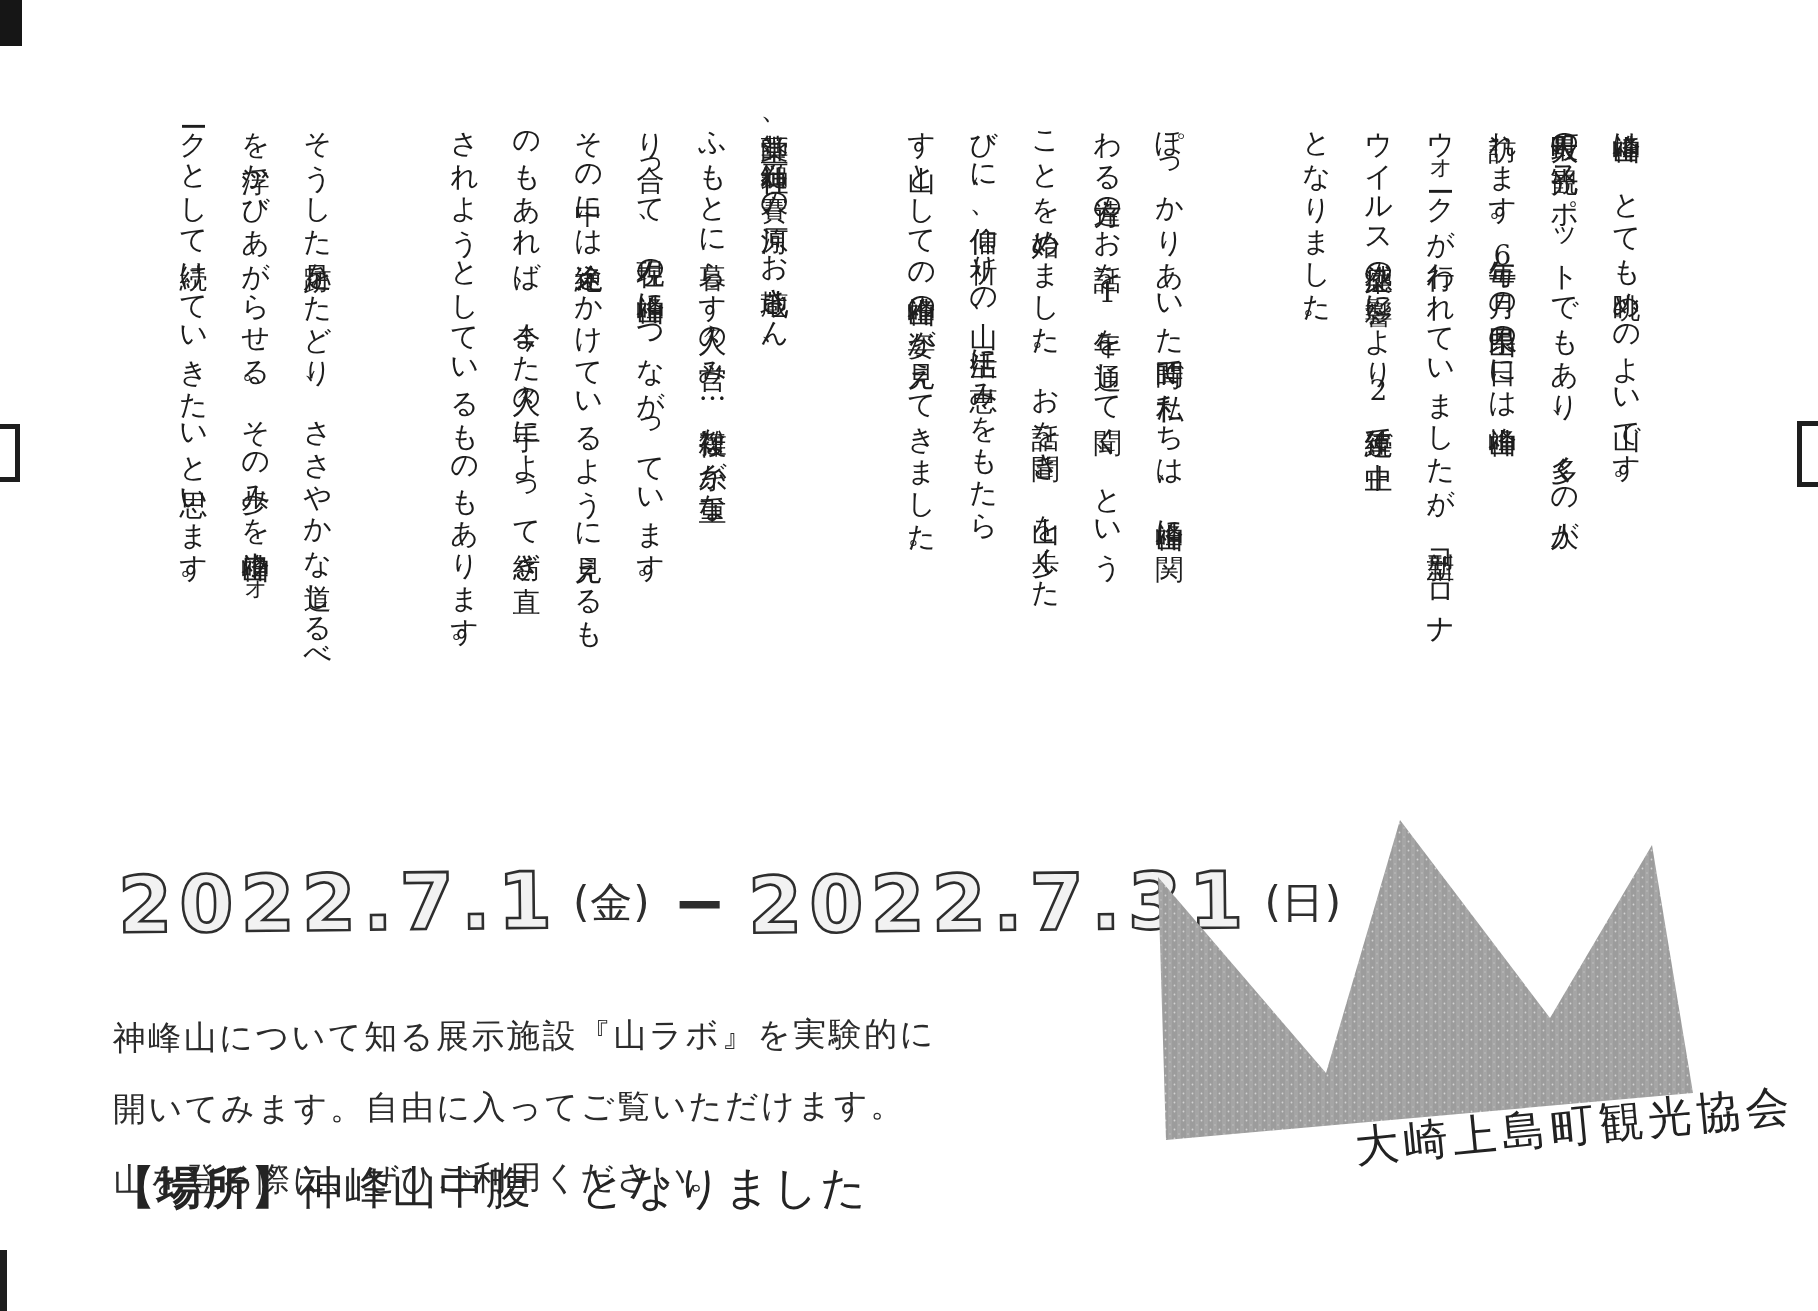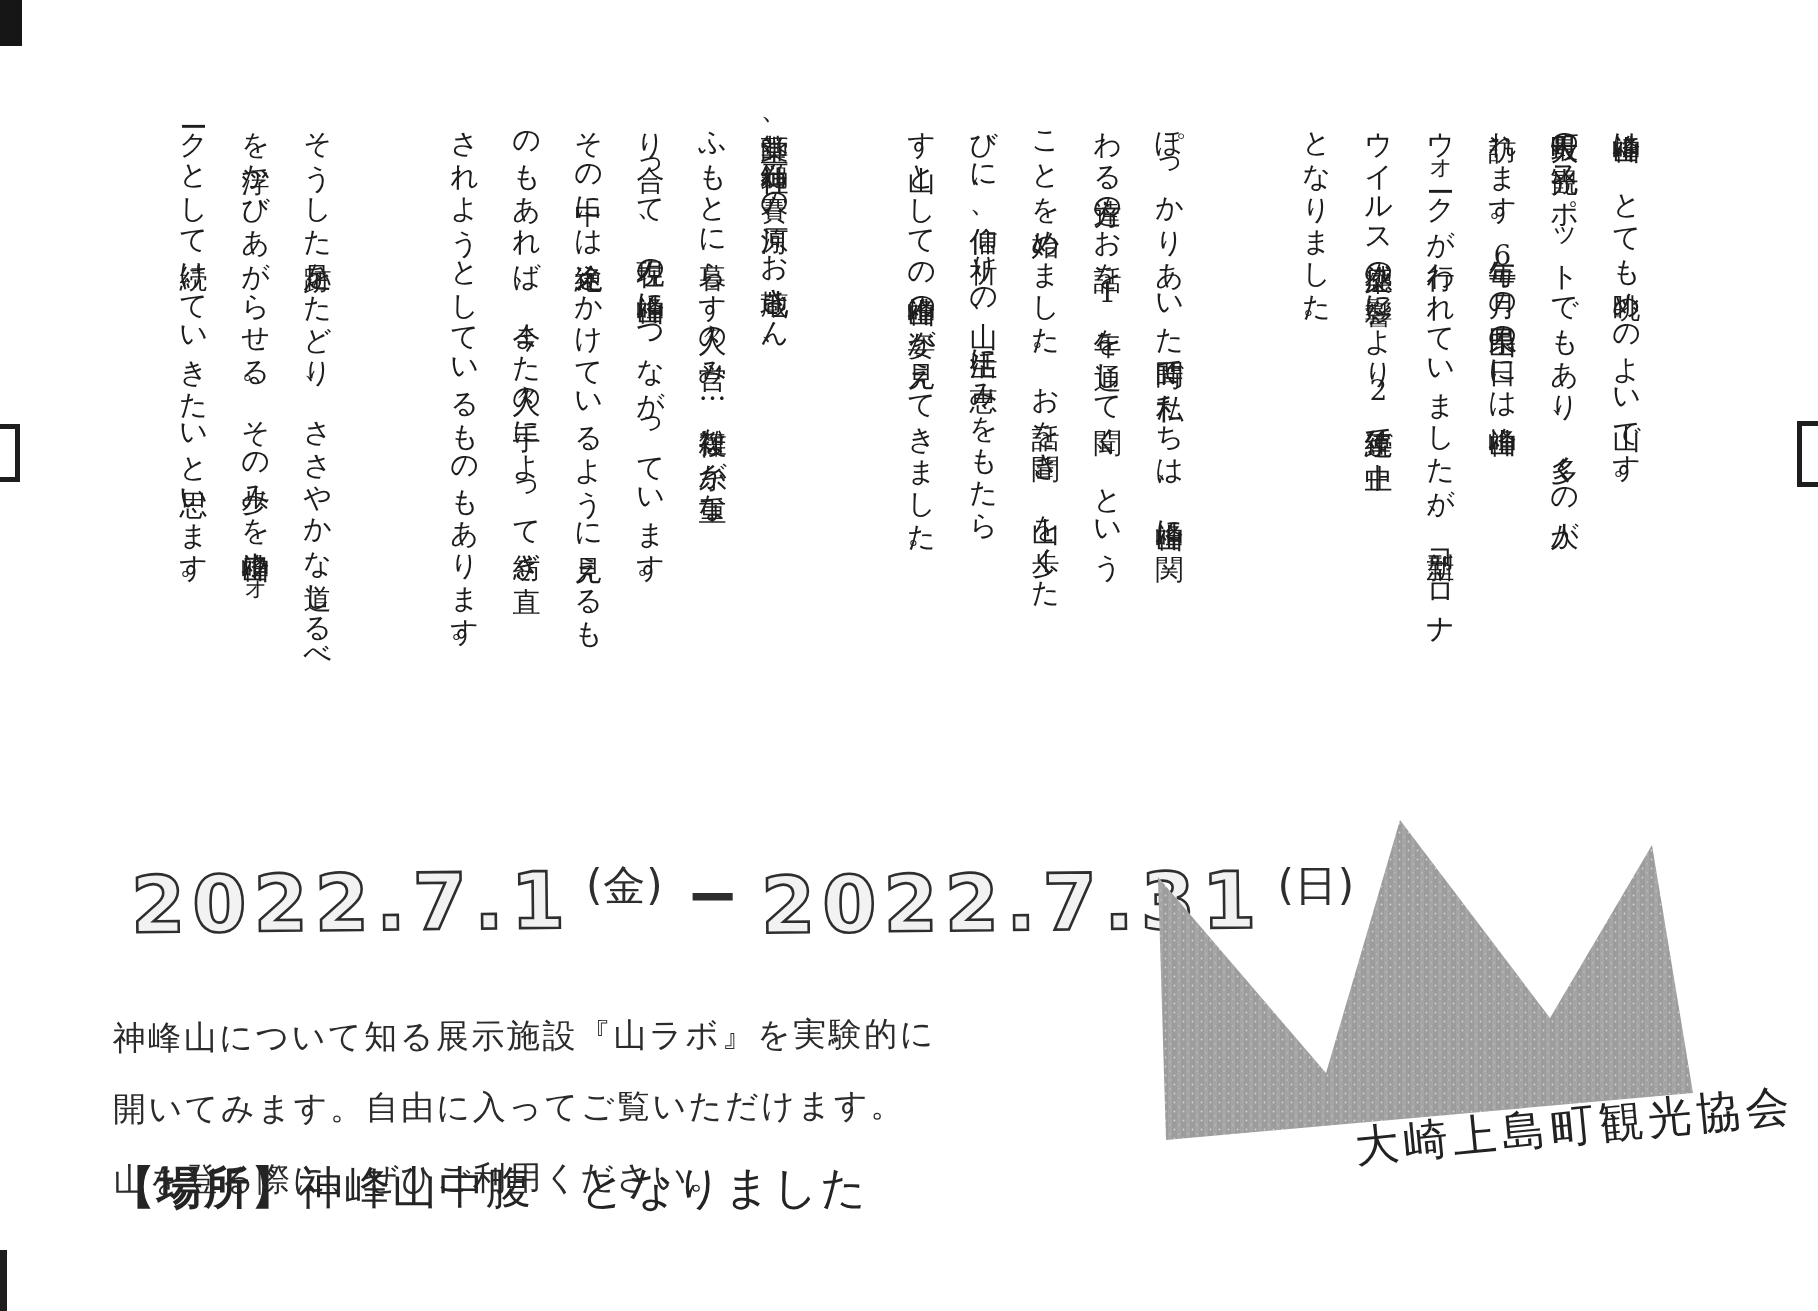--- a/index.html
+++ b/index.html
@@ -26,22 +26,22 @@
   .essay p {
     margin:0;
     margin-block-end:85px;
     white-space:pre-line;
   }
   .essay p:last-child { margin-block-end:0; }
 
   
   .date-row {
     position:absolute;
-    left:131px; top:858px;
-    display:flex; gap:22px;
+    left:118px; top:858px;
+    display:flex; align-items:center; gap:22px;
     font-family:"DejaVu Sans","Liberation Sans",sans-serif;
     color:#2e2e2e;
     white-space:nowrap;
   }
   .outline-num {
     font-size:78px;
     font-weight:bold;
     letter-spacing:7px;
     color:rgba(40,40,40,0.06);
     -webkit-text-stroke:2.6px #2e2e2e;

